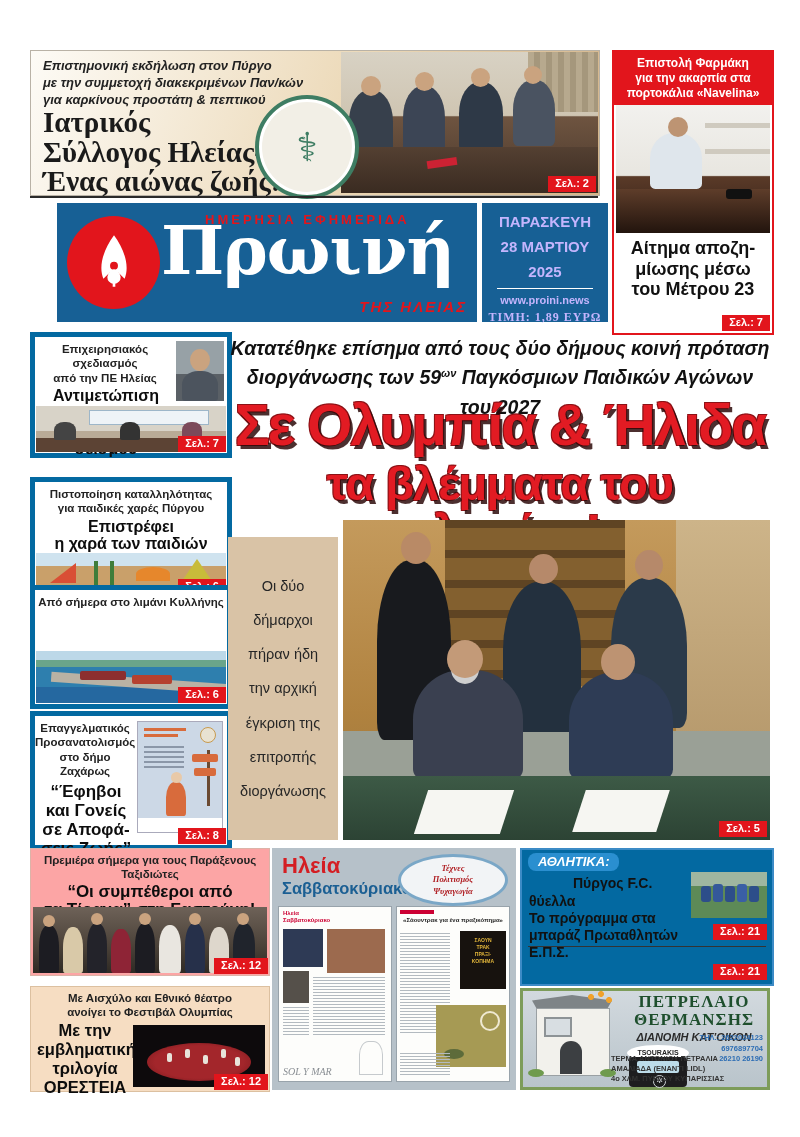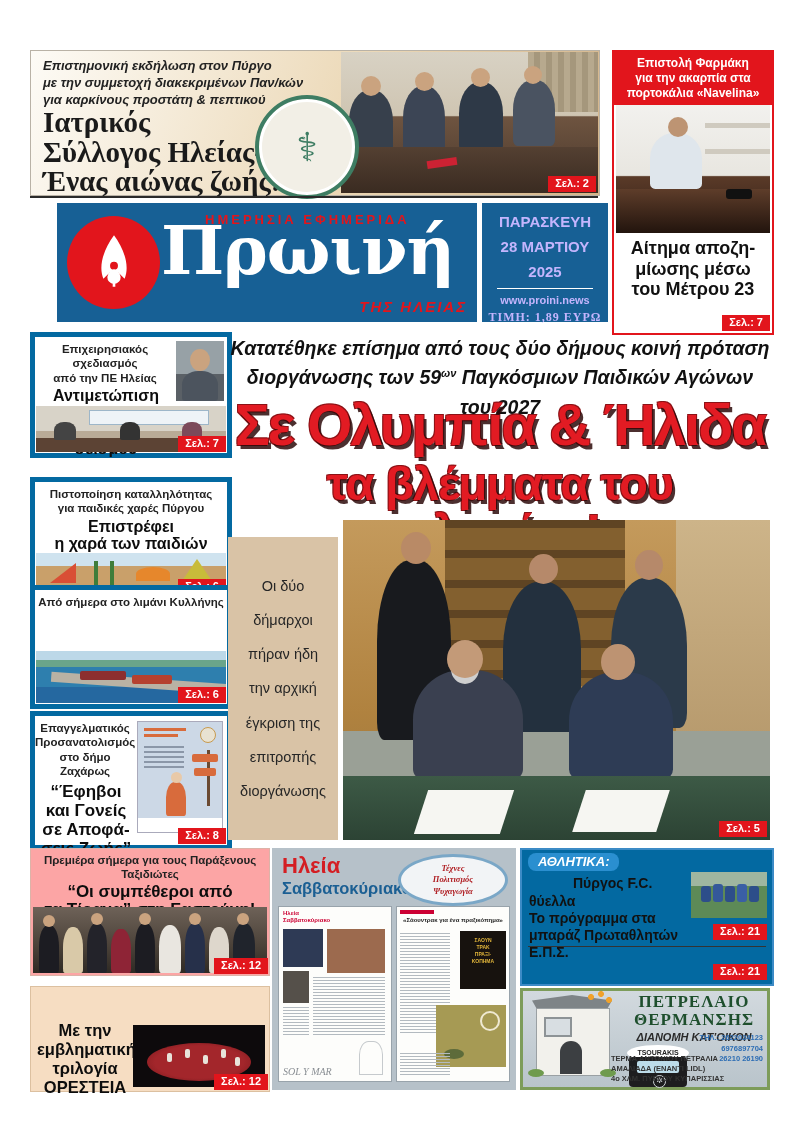--- a/index.html
+++ b/index.html
@@ -373,20 +373,22 @@
       <div class="head" style="left:10px;top:8px;width:12px;height:12px;"></div>
       <div class="head" style="left:58px;top:6px;width:12px;height:12px;"></div>
       <div class="head" style="left:106px;top:6px;width:12px;height:12px;"></div>
       <div class="head" style="left:156px;top:6px;width:12px;height:12px;"></div>
       <div class="head" style="left:204px;top:6px;width:12px;height:12px;"></div>
     </div>
     <div class="pbadge" style="right:1px;bottom:1px;" data-bind="bottom_left_stories.0.page_badge">Σελ.: 12</div>
   </div>
 
   <div class="bl2">
+    <div class="bl-kicker" data-bind="bottom_left_stories.1.kicker">Με Αισχύλο και Εθνικό θέατρο
+ανοίγει το Φεστιβάλ Ολυμπίας</div>
     <div class="bl2-title" data-bind="bottom_left_stories.1.title">Με την
 εμβληματική
 τριλογία
 ΟΡΕΣΤΕΙΑ</div>
     <div class="ph-theatre">
       <div class="stage"></div>
       <div class="head" style="left:34px;top:28px;width:5px;height:9px;background:#e8e3da;border-radius:2px;"></div>
       <div class="head" style="left:52px;top:24px;width:5px;height:9px;background:#e8e3da;border-radius:2px;"></div>
       <div class="head" style="left:70px;top:30px;width:5px;height:9px;background:#e8e3da;border-radius:2px;"></div>
       <div class="head" style="left:88px;top:24px;width:5px;height:9px;background:#e8e3da;border-radius:2px;"></div>

